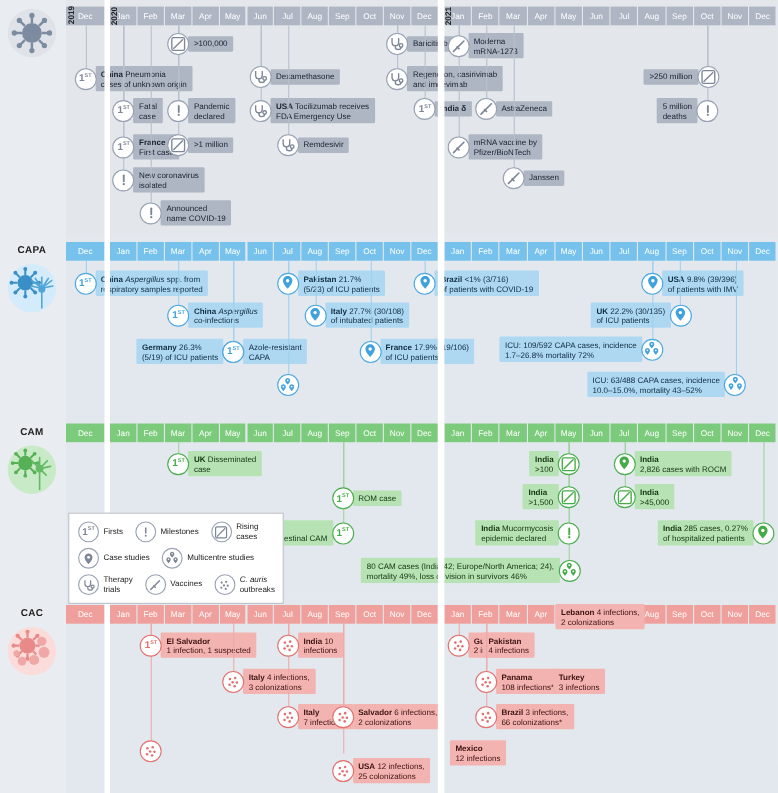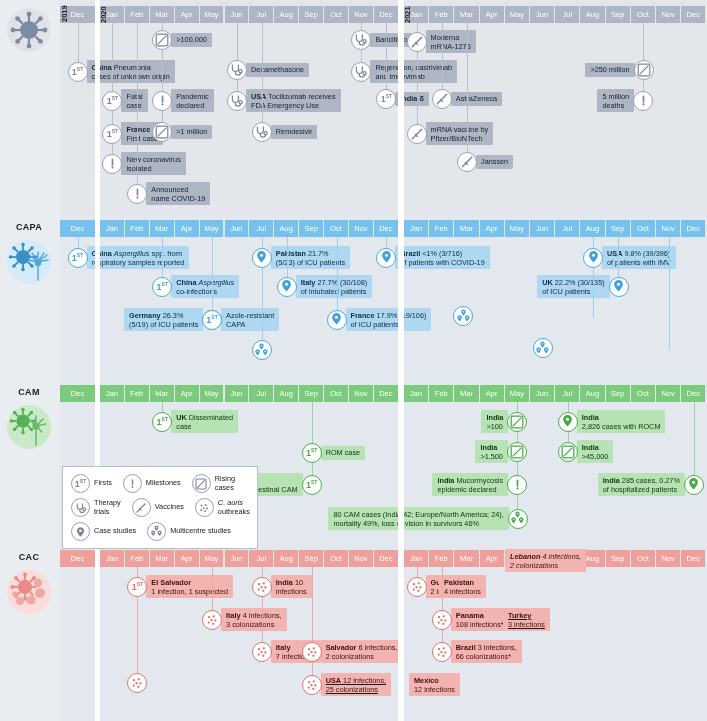--- a/index.html
+++ b/index.html
@@ -626,33 +626,35 @@
         <span class="pill"><b>UK</b> 22.2% (30/135)<br>of ICU patients</span>
         <span class="badge">
           <svg width="13" height="15" viewBox="0 0 13 15">
             <path d="M6.5 1c-2.4 0-4.3 1.9-4.3 4.3 0 3.1 4.3 7.2 4.3 7.2s4.3-4.1 4.3-7.2C10.8 2.9 8.9 1 6.5 1z" fill="#3fa2dd"></path>
             <circle cx="6.5" cy="5.2" r="1.55" fill="#fff"></circle>
           </svg>
         </span>
       </div>
       <div class="vline" style="left: 618px; top: 237px; height: 49.5px; background: rgb(159, 209, 239); z-index: 0;"></div>
       <div class="ev capa right" style="top: 306px; left: 454px;">
+        <span class="pill">ICU: 109/592 CAPA cases, incidence<br>1.7–26.8% mortality 72%</span>
         <span class="badge">
           <svg width="15" height="15" viewBox="0 0 15 15">
             <path d="M7.5 0.6c-1.25 0-2.25 1-2.25 2.25 0 1.7 2.25 3.8 2.25 3.8s2.25-2.1 2.25-3.8C9.75 1.6 8.75.6 7.5.6z" fill="#3fa2dd"></path>
             <circle cx="7.5" cy="2.8" r=".8" fill="#fff"></circle>
             <path d="M3.6 6.3c-1.25 0-2.25 1-2.25 2.25 0 1.7 2.25 3.9 2.25 3.9s2.25-2.2 2.25-3.9C5.85 7.3 4.85 6.3 3.6 6.3z" fill="#3fa2dd"></path>
             <circle cx="3.6" cy="8.5" r=".8" fill="#fff"></circle>
             <path d="M11.2 6.3c-1.25 0-2.25 1-2.25 2.25 0 1.7 2.25 3.9 2.25 3.9s2.25-2.2 2.25-3.9C13.45 7.3 12.45 6.3 11.2 6.3z" fill="#3fa2dd"></path>
             <circle cx="11.2" cy="8.5" r=".8" fill="#fff"></circle>
           </svg>
         </span>
       </div>
       <div class="vline" style="left: 593px; top: 237px; height: 80.5px; background: rgb(159, 209, 239); z-index: 0;"></div>
       <div class="ev capa right" style="top: 338px; left: 533.6px;">
+        <span class="pill">ICU: 63/488 CAPA cases, incidence<br>10.0–15.0%, mortality 43–52%</span>
         <span class="badge">
           <svg width="15" height="15" viewBox="0 0 15 15">
             <path d="M7.5 0.6c-1.25 0-2.25 1-2.25 2.25 0 1.7 2.25 3.8 2.25 3.8s2.25-2.1 2.25-3.8C9.75 1.6 8.75.6 7.5.6z" fill="#3fa2dd"></path>
             <circle cx="7.5" cy="2.8" r=".8" fill="#fff"></circle>
             <path d="M3.6 6.3c-1.25 0-2.25 1-2.25 2.25 0 1.7 2.25 3.9 2.25 3.9s2.25-2.2 2.25-3.9C5.85 7.3 4.85 6.3 3.6 6.3z" fill="#3fa2dd"></path>
             <circle cx="3.6" cy="8.5" r=".8" fill="#fff"></circle>
             <path d="M11.2 6.3c-1.25 0-2.25 1-2.25 2.25 0 1.7 2.25 3.9 2.25 3.9s2.25-2.2 2.25-3.9C13.45 7.3 12.45 6.3 11.2 6.3z" fill="#3fa2dd"></path>
             <circle cx="11.2" cy="8.5" r=".8" fill="#fff"></circle>
           </svg>
         </span>
@@ -822,21 +824,21 @@
             <circle cx="4" cy="4.2" r="1.15" fill="#e0706d"></circle>
             <circle cx="8.8" cy="3.3" r="1.15" fill="#e0706d"></circle>
             <circle cx="6.5" cy="7.2" r="1.15" fill="#e0706d"></circle>
             <circle cx="10.4" cy="7.4" r="1.15" fill="#e0706d"></circle>
             <circle cx="3.7" cy="9.6" r="1.15" fill="#e0706d"></circle>
             <circle cx="8.3" cy="10.8" r="1.15" fill="#e0706d"></circle>
           </svg>
         </span>
       </div>
       <div class="vline" style="left: 137px; top: 567px; height: 117.5px; background: rgb(238, 170, 168); z-index: 0;"></div>
-      <div class="ev cac left" style="top: 673px; left: 301.65px; text-decoration: underline;">
+      <div class="ev cac left" style="top: 689px; left: 301.65px;">
         <span class="badge">
           <svg width="14" height="14" viewBox="0 0 14 14">
             <circle cx="4" cy="4.2" r="1.15" fill="#e0706d"></circle>
             <circle cx="8.8" cy="3.3" r="1.15" fill="#e0706d"></circle>
             <circle cx="6.5" cy="7.2" r="1.15" fill="#e0706d"></circle>
             <circle cx="10.4" cy="7.4" r="1.15" fill="#e0706d"></circle>
             <circle cx="3.7" cy="9.6" r="1.15" fill="#e0706d"></circle>
             <circle cx="8.3" cy="10.8" r="1.15" fill="#e0706d"></circle>
           </svg>
         </span>
@@ -856,38 +858,38 @@
             <circle cx="3.7" cy="9.6" r="1.15" fill="#e0706d"></circle>
             <circle cx="8.3" cy="10.8" r="1.15" fill="#e0706d"></circle>
           </svg>
         </span>
         <span class="pill"><b>Guatemala</b> <br>2 infections</span>
       </div>
       <div class="vline" style="left: 417px; top: 567px; height: 19.5px; background: rgb(238, 170, 168); z-index: 0;"></div>
       <div class="ev cac left" style="top: 575px; left: 439px;">
         <span class="pill"><b>Pakistan</b> <br>4 infections</span>
       </div>
-      <div class="ev cac left" style="top: 549px; left: 505px; font-style: italic;">
+      <div class="ev cac left" style="top: 549px; left: 505px;">
         <span class="pill"><b>Lebanon</b> 4 infections,<br>2 colonizations</span>
       </div>
       <div class="ev cac left" style="top: 608px; left: 431.8px;">
         <span class="badge">
           <svg width="14" height="14" viewBox="0 0 14 14">
             <circle cx="4" cy="4.2" r="1.15" fill="#e0706d"></circle>
             <circle cx="8.8" cy="3.3" r="1.15" fill="#e0706d"></circle>
             <circle cx="6.5" cy="7.2" r="1.15" fill="#e0706d"></circle>
             <circle cx="10.4" cy="7.4" r="1.15" fill="#e0706d"></circle>
             <circle cx="3.7" cy="9.6" r="1.15" fill="#e0706d"></circle>
             <circle cx="8.3" cy="10.8" r="1.15" fill="#e0706d"></circle>
           </svg>
         </span>
         <span class="pill"><b>Panama</b> <br>108 infections*</span>
       </div>
       <div class="vline" style="left: 442px; top: 567px; height: 52.5px; background: rgb(238, 170, 168); z-index: 0;"></div>
-      <div class="ev cac left" style="top: 608px; left: 503px; text-decoration: underline;">
+      <div class="ev cac left" style="top: 608px; left: 503px;">
         <span class="pill"><b>Turkey</b> <br>3 infections</span>
       </div>
       <div class="ev cac left" style="top: 640px; left: 431.8px;">
         <span class="badge">
           <svg width="14" height="14" viewBox="0 0 14 14">
             <circle cx="4" cy="4.2" r="1.15" fill="#e0706d"></circle>
             <circle cx="8.8" cy="3.3" r="1.15" fill="#e0706d"></circle>
             <circle cx="6.5" cy="7.2" r="1.15" fill="#e0706d"></circle>
             <circle cx="10.4" cy="7.4" r="1.15" fill="#e0706d"></circle>
             <circle cx="3.7" cy="9.6" r="1.15" fill="#e0706d"></circle>
@@ -917,20 +919,44 @@
         <span class="legtxt">Milestones</span>
       </div>
       <div class="legitem">
         <span class="legbadge">
             <svg width="12" height="12" viewBox="0 0 12 12">
               <rect x="1" y="1" width="10" height="10" rx="1.2" fill="none" stroke="#7d8697" stroke-width="1.1"></rect>
               <line x1="2.2" y1="9.8" x2="9.8" y2="2.2" stroke="#7d8697" stroke-width="1.1"></line>
             </svg>
           </span>
         <span class="legtxt">Rising cases</span>
+      </div>
+    </div>
+    <div class="legrow">
+      <div class="legitem">
+        <span class="legbadge">
+            <svg width="11" height="12" viewBox="0 0 11 12">
+              <path d="M5.5 1.2c-2 0-3.6 1.6-3.6 3.6 0 2.6 3.6 6 3.6 6s3.6-3.4 3.6-6c0-2-1.6-3.6-3.6-3.6z" fill="#7d8697"></path>
+              <circle cx="5.5" cy="4.7" r="1.3" fill="#fff"></circle>
+            </svg>
+          </span>
+        <span class="legtxt">Case studies</span>
+      </div>
+      <div class="legitem">
+        <span class="legbadge">
+            <svg width="13" height="13" viewBox="0 0 13 13">
+              <path d="M6.5 0.6c-1.1 0-2 .9-2 2 0 1.5 2 3.3 2 3.3s2-1.8 2-3.3c0-1.1-.9-2-2-2z" fill="#7d8697"></path>
+              <circle cx="6.5" cy="2.5" r=".7" fill="#fff"></circle>
+              <path d="M3.2 5.6c-1.1 0-2 .9-2 2 0 1.5 2 3.4 2 3.4s2-1.9 2-3.4c0-1.1-.9-2-2-2z" fill="#7d8697"></path>
+              <circle cx="3.2" cy="7.5" r=".7" fill="#fff"></circle>
+              <path d="M9.6 5.6c-1.1 0-2 .9-2 2 0 1.5 2 3.4 2 3.4s2-1.9 2-3.4c0-1.1-.9-2-2-2z" fill="#7d8697"></path>
+              <circle cx="9.6" cy="7.5" r=".7" fill="#fff"></circle>
+            </svg>
+          </span>
+        <span class="legtxt">Multicentre studies</span>
       </div>
     </div>
     <div class="legrow">
       <div class="legitem">
         <span class="legbadge">
             <svg width="12" height="12" viewBox="0 0 12 12">
               <path d="M2.2 1.5v3.2c0 1.6 1.2 2.7 2.6 2.7s2.6-1.1 2.6-2.7V1.5" fill="none" stroke="#7d8697" stroke-width="1.1"></path>
               <path d="M4.8 7.4v1.1c0 1.2 1 2 2.2 2s2.2-.8 2.2-2V8.2" fill="none" stroke="#7d8697" stroke-width="1.1"></path>
               <circle cx="9.2" cy="7.3" r="1.4" fill="none" stroke="#7d8697" stroke-width="1.1"></circle>
             </svg>
@@ -953,42 +979,18 @@
               <circle cx="7.6" cy="2.9" r="1" fill="#7d8697"></circle>
               <circle cx="5.6" cy="6.2" r="1" fill="#7d8697"></circle>
               <circle cx="9" cy="6.4" r="1" fill="#7d8697"></circle>
               <circle cx="3.2" cy="8.3" r="1" fill="#7d8697"></circle>
               <circle cx="7.2" cy="9.3" r="1" fill="#7d8697"></circle>
             </svg>
           </span>
         <span class="legtxt" style="white-space:nowrap;"><i>C. auris</i><br>outbreaks</span>
       </div>
     </div>
-    <div class="legrow">
-      <div class="legitem">
-        <span class="legbadge">
-            <svg width="11" height="12" viewBox="0 0 11 12">
-              <path d="M5.5 1.2c-2 0-3.6 1.6-3.6 3.6 0 2.6 3.6 6 3.6 6s3.6-3.4 3.6-6c0-2-1.6-3.6-3.6-3.6z" fill="#7d8697"></path>
-              <circle cx="5.5" cy="4.7" r="1.3" fill="#fff"></circle>
-            </svg>
-          </span>
-        <span class="legtxt">Case studies</span>
-      </div>
-      <div class="legitem">
-        <span class="legbadge">
-            <svg width="13" height="13" viewBox="0 0 13 13">
-              <path d="M6.5 0.6c-1.1 0-2 .9-2 2 0 1.5 2 3.3 2 3.3s2-1.8 2-3.3c0-1.1-.9-2-2-2z" fill="#7d8697"></path>
-              <circle cx="6.5" cy="2.5" r=".7" fill="#fff"></circle>
-              <path d="M3.2 5.6c-1.1 0-2 .9-2 2 0 1.5 2 3.4 2 3.4s2-1.9 2-3.4c0-1.1-.9-2-2-2z" fill="#7d8697"></path>
-              <circle cx="3.2" cy="7.5" r=".7" fill="#fff"></circle>
-              <path d="M9.6 5.6c-1.1 0-2 .9-2 2 0 1.5 2 3.4 2 3.4s2-1.9 2-3.4c0-1.1-.9-2-2-2z" fill="#7d8697"></path>
-              <circle cx="9.6" cy="7.5" r=".7" fill="#fff"></circle>
-            </svg>
-          </span>
-        <span class="legtxt">Multicentre studies</span>
-      </div>
-    </div>
   </div>
 
 <div class="yeartag" style="left: 60px; top: 22px;">2019</div>
     <div class="yeartag" style="left: 99px; top: 23px;">2020</div>
     <div class="yeartag" style="left: 403px; top: 23px;">2021</div>
   </div>
 
 </body></html>

